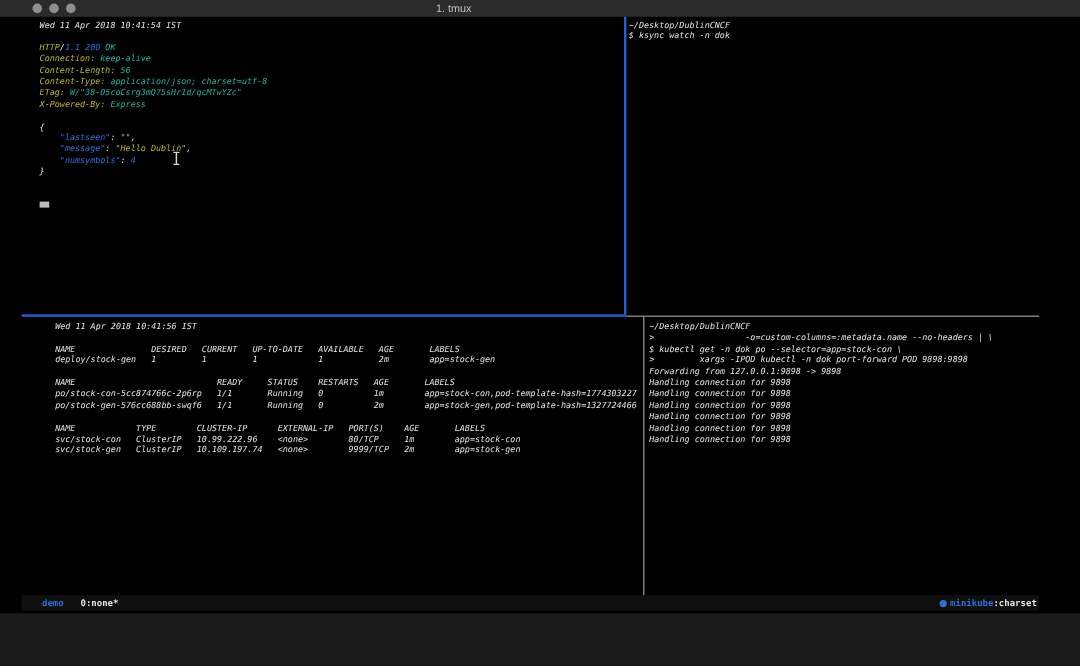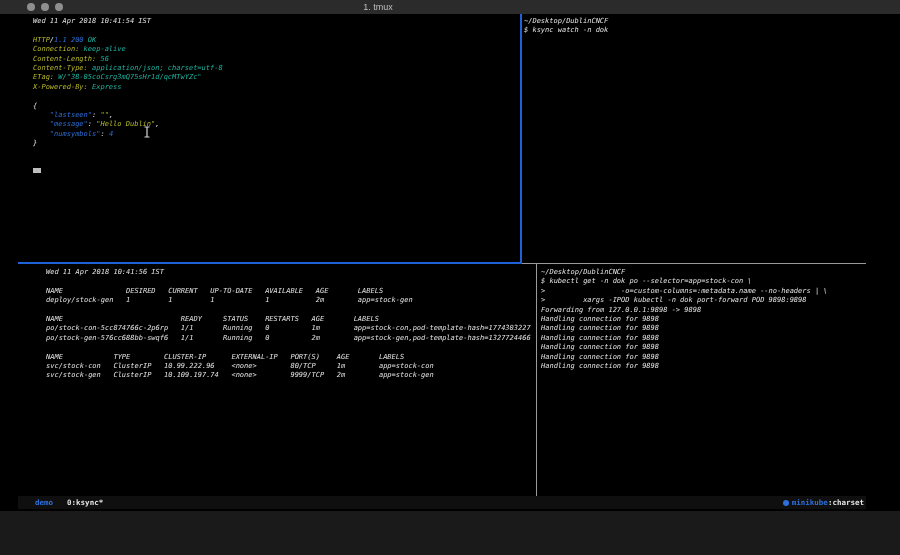--- a/index.html
+++ b/index.html
@@ -89,22 +89,22 @@
       <div class="tline"><span class="c-w">po/stock-con-5cc874766c-2p6rp   1/1       Running   0          1m        app=stock-con,pod-template-hash=1774303227</span></div>
       <div class="tline"><span class="c-w">po/stock-gen-576cc688bb-swqf6   1/1       Running   0          2m        app=stock-gen,pod-template-hash=1327724466</span></div>
       <div class="tline"> </div>
       <div class="tline"><span class="c-w">NAME            TYPE        CLUSTER-IP      EXTERNAL-IP   PORT(S)    AGE       LABELS</span></div>
       <div class="tline"><span class="c-w">svc/stock-con   ClusterIP   10.99.222.96    &lt;none&gt;        80/TCP     1m        app=stock-con</span></div>
       <div class="tline"><span class="c-w">svc/stock-gen   ClusterIP   10.109.197.74   &lt;none&gt;        9999/TCP   2m        app=stock-gen</span></div>
     </div>
 
   <div id="pane-pf" class="pane">
       <div class="tline"><span class="c-w">~/Desktop/DublinCNCF</span></div>
+      <div class="tline"><span class="c-w">&gt;                  -o=custom-columns=:metadata.name --no-headers | \</span></div>
       <div class="tline"><span class="c-w">$ kubectl get -n dok po --selector=app=stock-con \</span></div>
-      <div class="tline"><span class="c-w">&gt;                  -o=custom-columns=:metadata.name --no-headers | \</span></div>
       <div class="tline"><span class="c-w">&gt;         xargs -IPOD kubectl -n dok port-forward POD 9898:9898</span></div>
       <div class="tline"><span class="c-w">Forwarding from 127.0.0.1:9898 -&gt; 9898</span></div>
       <div class="tline"><span class="c-w">Handling connection for 9898</span></div>
       <div class="tline"><span class="c-w">Handling connection for 9898</span></div>
       <div class="tline"><span class="c-w">Handling connection for 9898</span></div>
       <div class="tline"><span class="c-w">Handling connection for 9898</span></div>
       <div class="tline"><span class="c-w">Handling connection for 9898</span></div>
       <div class="tline"><span class="c-w">Handling connection for 9898</span></div>
     </div>
 
@@ -114,20 +114,20 @@
   <div id="border-bottom-vertical" class="pane-border"></div>
 
   <div id="block-cursor"></div>
 
   <svg id="ibeam" width="8" height="12" viewBox="0 0 8 12">
     <path d="M1.5 1 H6.5 M4 1 V11 M1.5 11 H6.5" stroke="#d8d8d8" stroke-width="1.2" fill="none"></path>
   </svg>
 
   <div id="statusbar"></div>
   <div id="status-left">
-    <span class="sess">demo</span><span class="win">0:ksync*</span>
+    <span class="sess">demo</span><span class="win">0:none*</span>
   </div>
   <div id="status-right">
     <span class="kicon"></span><span class="ctx">minikube</span><span class="ns">:charset</span>
   </div>
 
   <div id="letterbox"></div>
 </div>
 
 </body></html>

